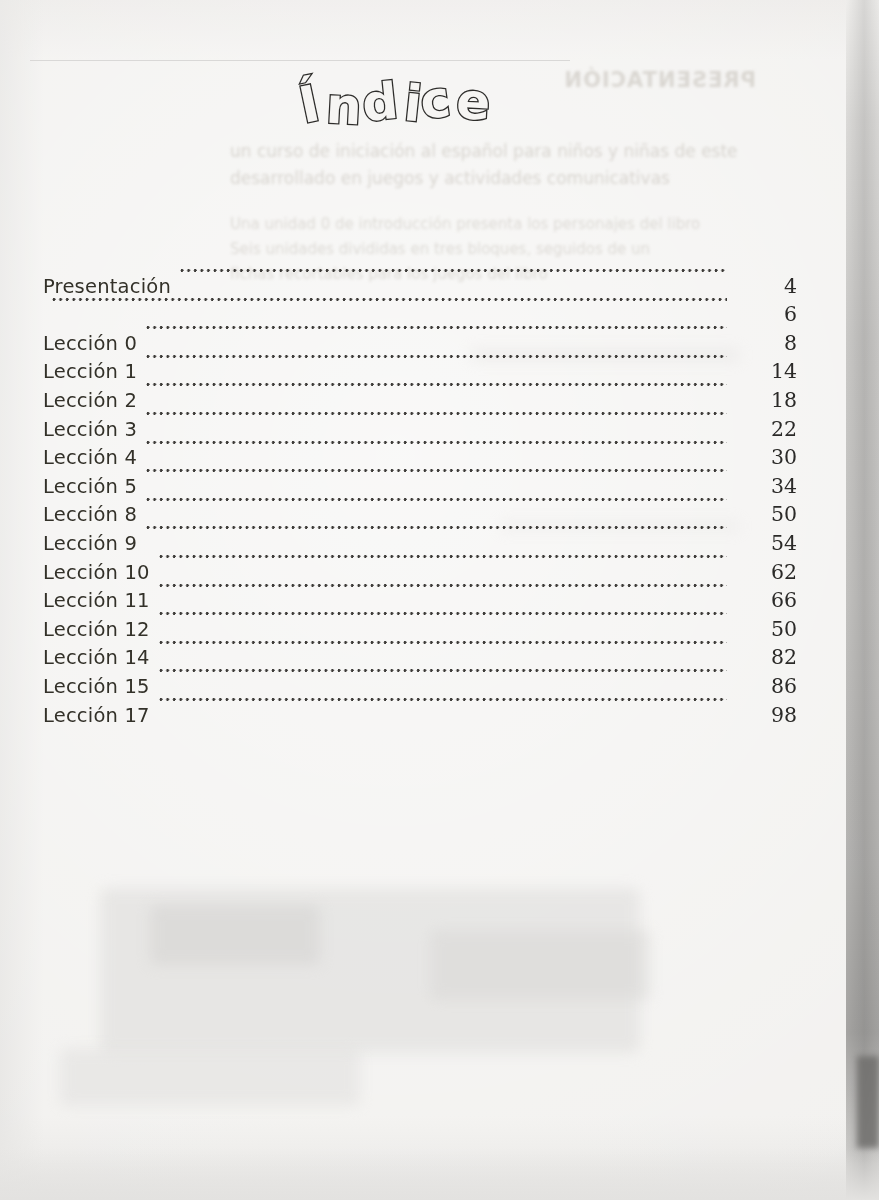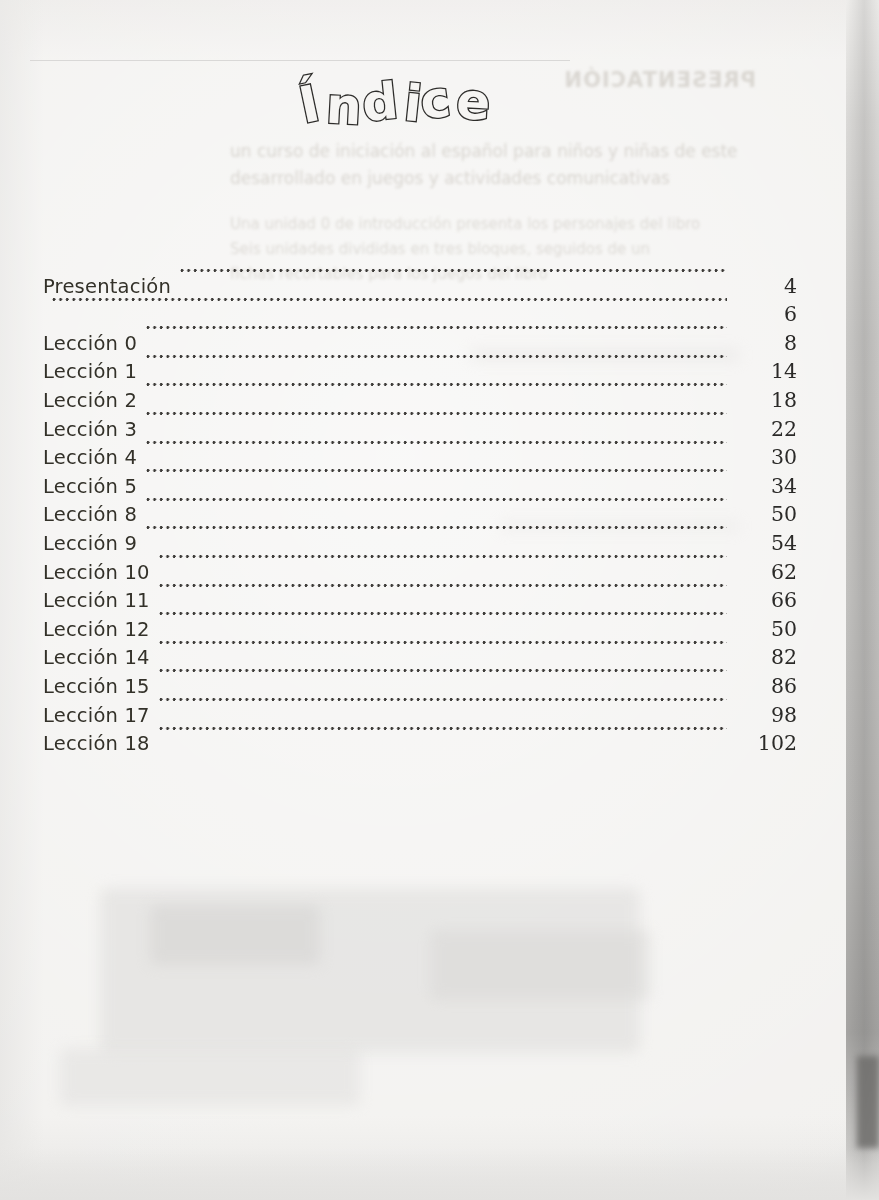--- a/index.html
+++ b/index.html
@@ -182,23 +182,18 @@
       <div class="toc-row">
         <span class="toc-label">Lección 15</span>
         <span class="dots"></span>
         <span class="toc-page">86</span>
       </div>
       <div class="toc-row">
         <span class="toc-label">Lección 17</span>
         <span class="dots"></span>
         <span class="toc-page">98</span>
       </div>
-      <div class="toc-row">
-        <span class="toc-label">Lección 18</span>
-        <span class="dots"></span>
-        <span class="toc-page">102</span>
-      </div>
     </div>
 
   <div class="edge-band"></div>
   <div class="edge-dark"></div>
   <div class="edge-bottom"></div>
 </div>
 
 </body></html>

